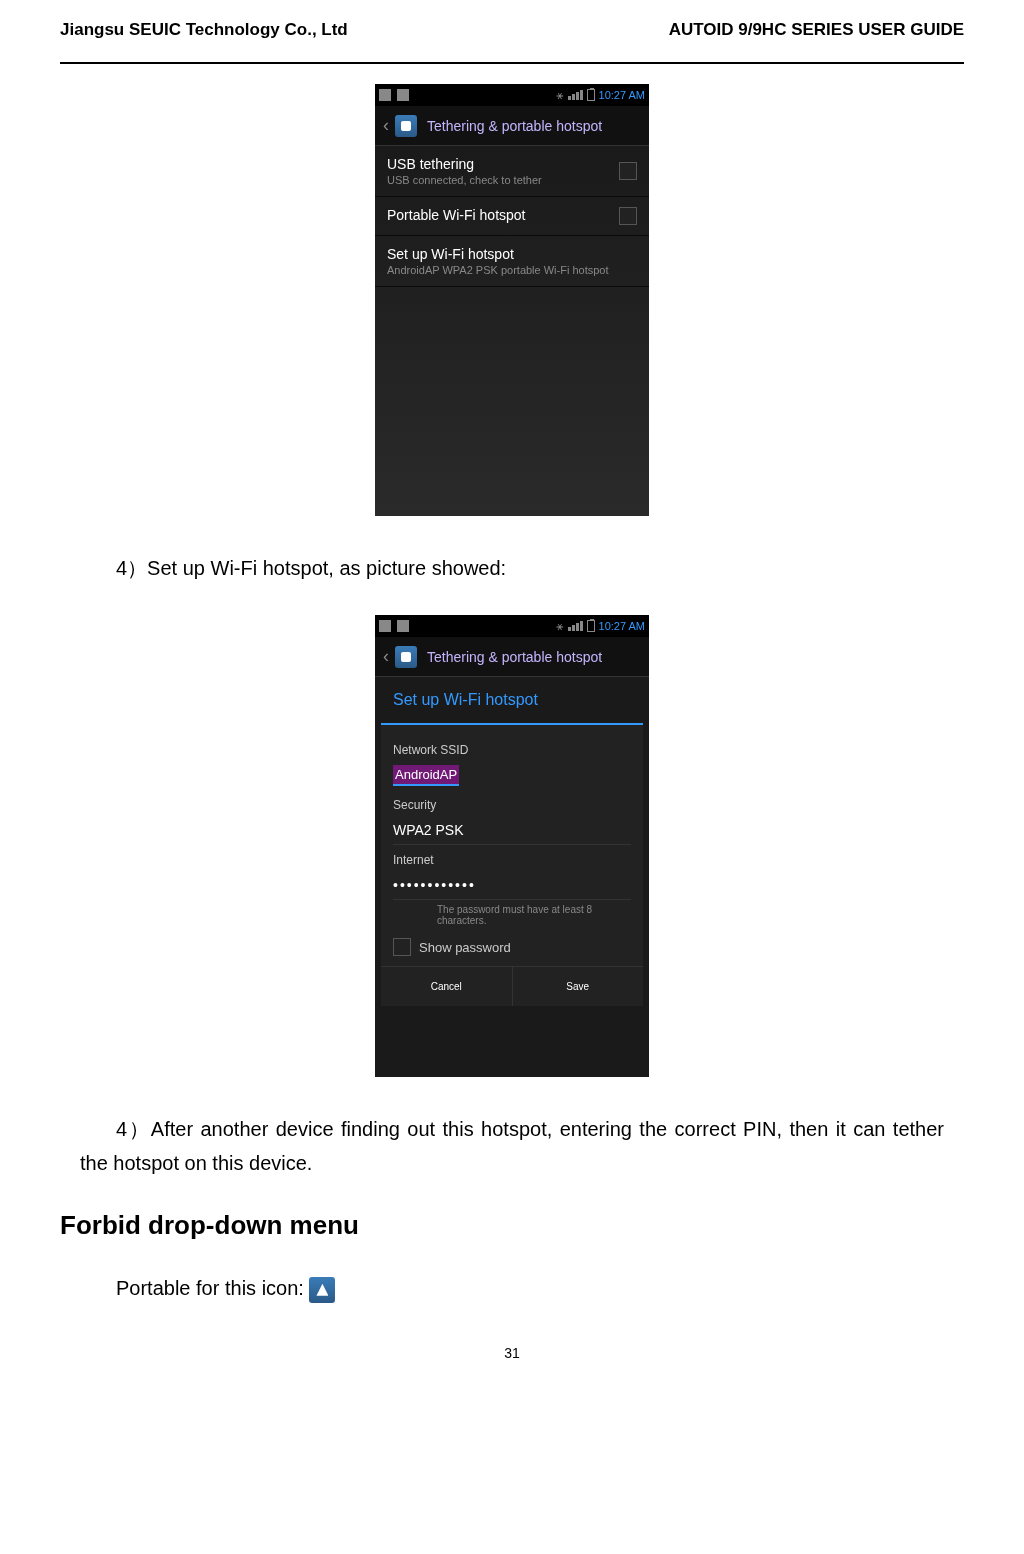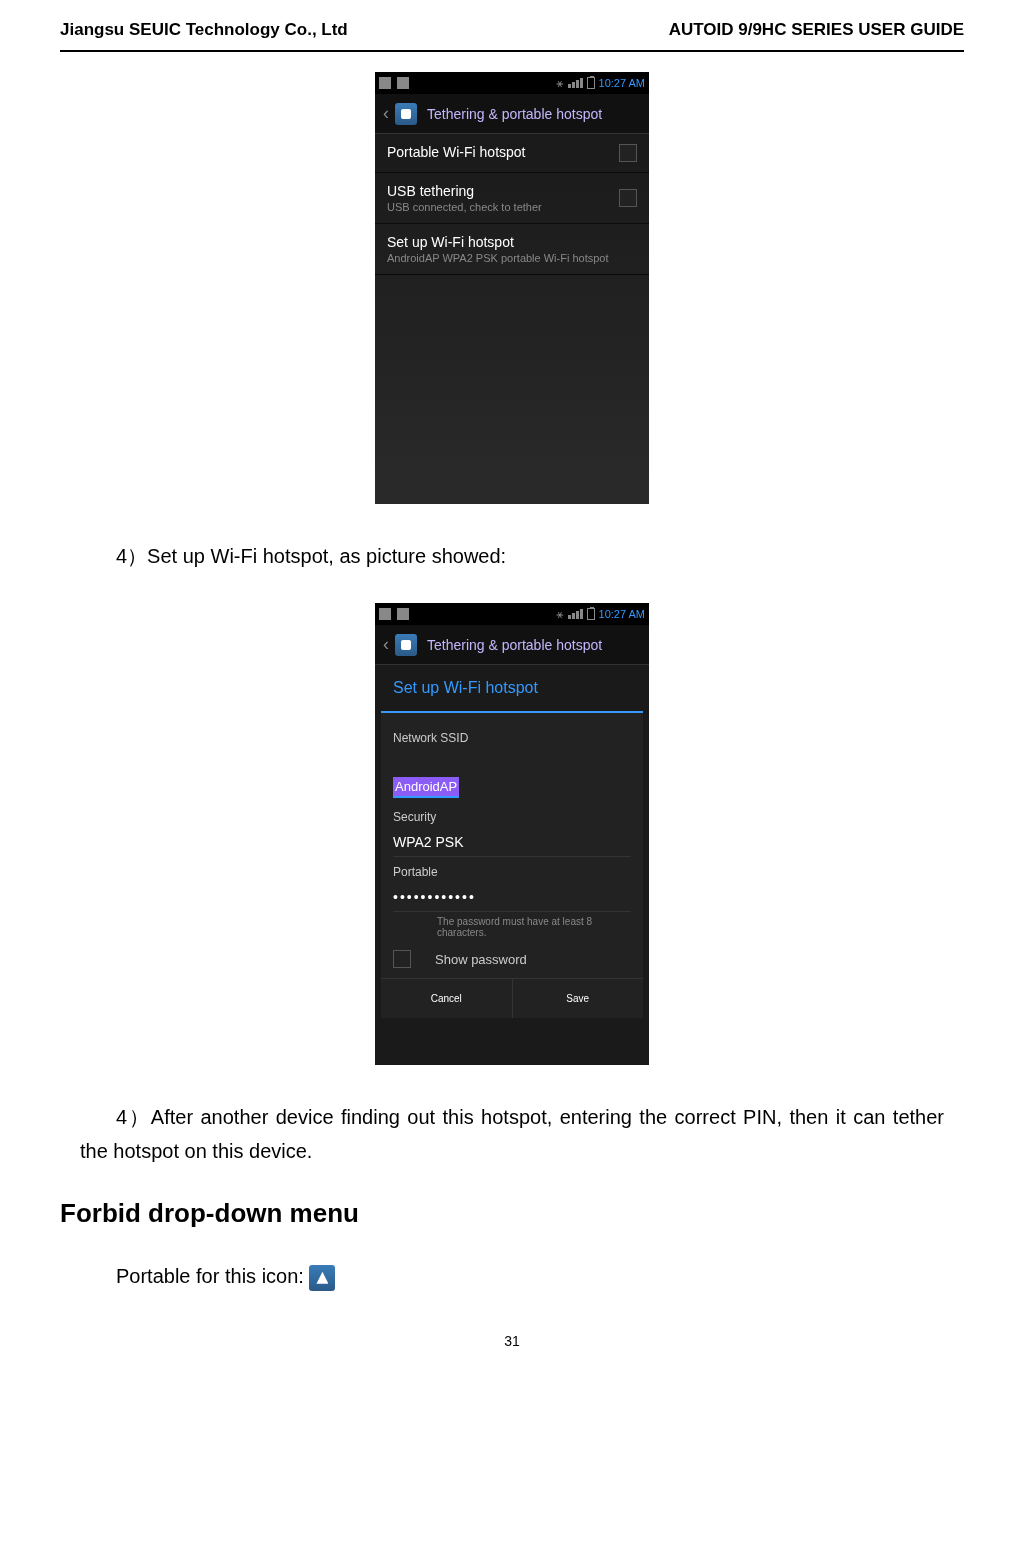--- a/index.html
+++ b/index.html
@@ -13,21 +13,21 @@
       width: 1024px;
       margin: 0 auto;
       padding: 20px 60px;
     }
     .header {
       display: flex;
       justify-content: space-between;
       font-weight: bold;
       font-size: 17px;
       border-bottom: 2px solid #000;
-      padding-bottom: 10px;
+      padding-bottom: 22px;
       margin-bottom: 20px;
     }
     .phone-mockup {
       width: 274px;
       margin: 10px auto 35px;
       background: #1a1a1a;
       border-radius: 2px;
     }
     .status-bar {
       height: 22px;
@@ -148,40 +148,39 @@
     .dialog-input {
       background: #333;
       color: #fff;
       border: none;
       border-bottom: 2px solid #3399ff;
       padding: 6px 4px;
       width: 100%;
       font-size: 13px;
     }
     .dialog-input.selected {
-      background: #8b5cf6;
-      color: #fff;
-      margin-top: 24px;
+      background: #701a75;
+      color: #fff;
     }
     .dialog-select {
       color: #fff;
       font-size: 14px;
       padding: 6px 0;
       border-bottom: 1px solid #333;
     }
     .dialog-hint {
       color: #888;
       font-size: 10px;
       margin-top: 4px;
       margin-left: 44px;
     }
     .show-password-row {
       display: flex;
       align-items: center;
-      gap: 24px;
+      gap: 8px;
       margin-top: 12px;
       color: #ccc;
       font-size: 13px;
     }
     .dialog-buttons {
       display: flex;
       border-top: 1px solid #333;
     }
     .dialog-button {
       flex: 1;
@@ -296,28 +295,28 @@
     </div>
   </div>
   <div class="title-bar">
     <span class="back-chevron">‹</span>
     <span class="app-icon"></span>
     <span class="title-text">Tethering &amp; portable hotspot</span>
   </div>
   <div class="settings-list">
     <div class="settings-item">
       <div class="settings-item-text">
-        <div class="settings-item-title">Portable Wi-Fi hotspot</div>
+        <div class="settings-item-title">USB tethering</div>
+        <div class="settings-item-subtitle">USB connected, check to tether</div>
       </div>
       <div class="checkbox"></div>
     </div>
     <div class="settings-item">
       <div class="settings-item-text">
-        <div class="settings-item-title">USB tethering</div>
-        <div class="settings-item-subtitle">USB connected, check to tether</div>
+        <div class="settings-item-title">Portable Wi-Fi hotspot</div>
       </div>
       <div class="checkbox"></div>
     </div>
     <div class="settings-item">
       <div class="settings-item-text">
         <div class="settings-item-title">Set up Wi-Fi hotspot</div>
         <div class="settings-item-subtitle">AndroidAP WPA2 PSK portable Wi-Fi hotspot</div>
       </div>
     </div>
   </div>
@@ -351,21 +350,21 @@
   <div class="dialog-overlay">
     <div class="dialog">
       <div class="dialog-header">Set up Wi-Fi hotspot</div>
       <div class="dialog-body">
         <div class="dialog-label">Network SSID</div>
         <div style="padding:4px 0;">
           <span class="dialog-input selected" style="display:inline-block;width:auto;padding:2px 2px;">AndroidAP</span>
         </div>
         <div class="dialog-label">Security</div>
         <div class="dialog-select">WPA2 PSK</div>
-        <div class="dialog-label">Portable</div>
+        <div class="dialog-label">Internet</div>
         <div class="dialog-select" style="letter-spacing:2px;">••••••••••••</div>
         <div class="dialog-hint">The password must have at least 8 characters.</div>
         <div class="show-password-row">
           <div class="checkbox"></div>
           <span>Show password</span>
         </div>
       </div>
       <div class="dialog-buttons">
         <div class="dialog-button">Cancel</div>
         <div class="dialog-button">Save</div>

